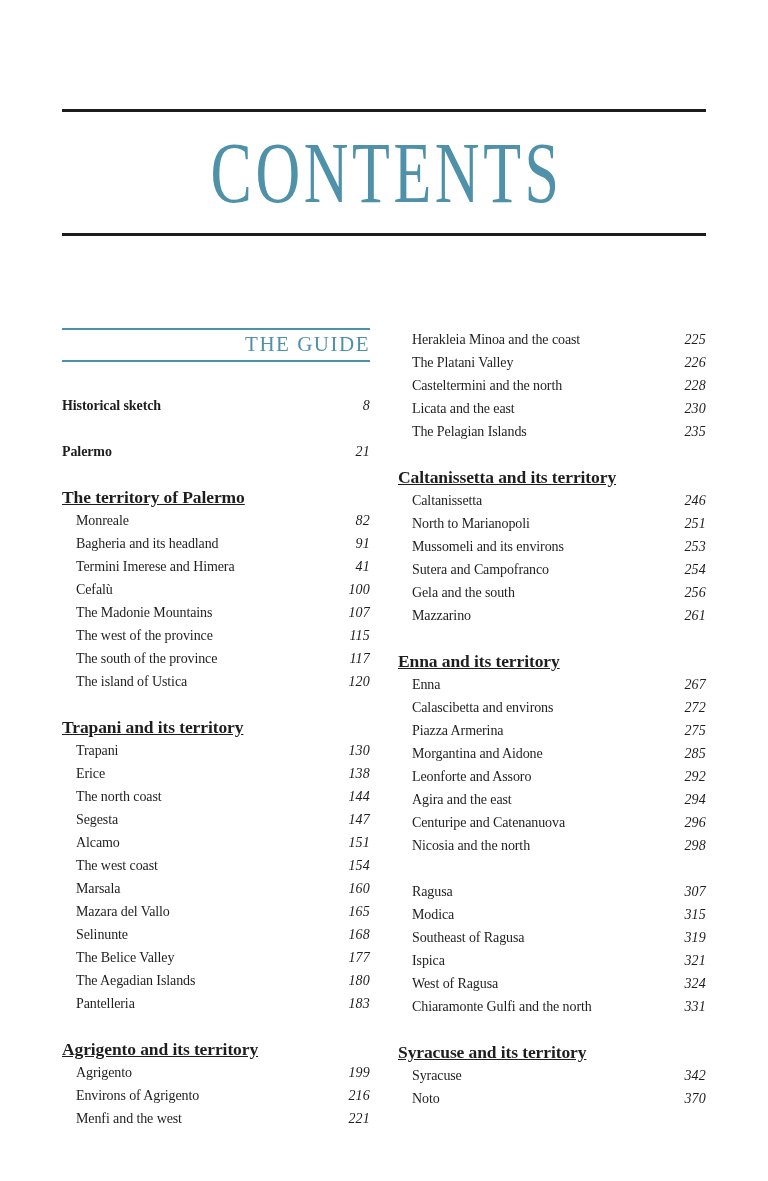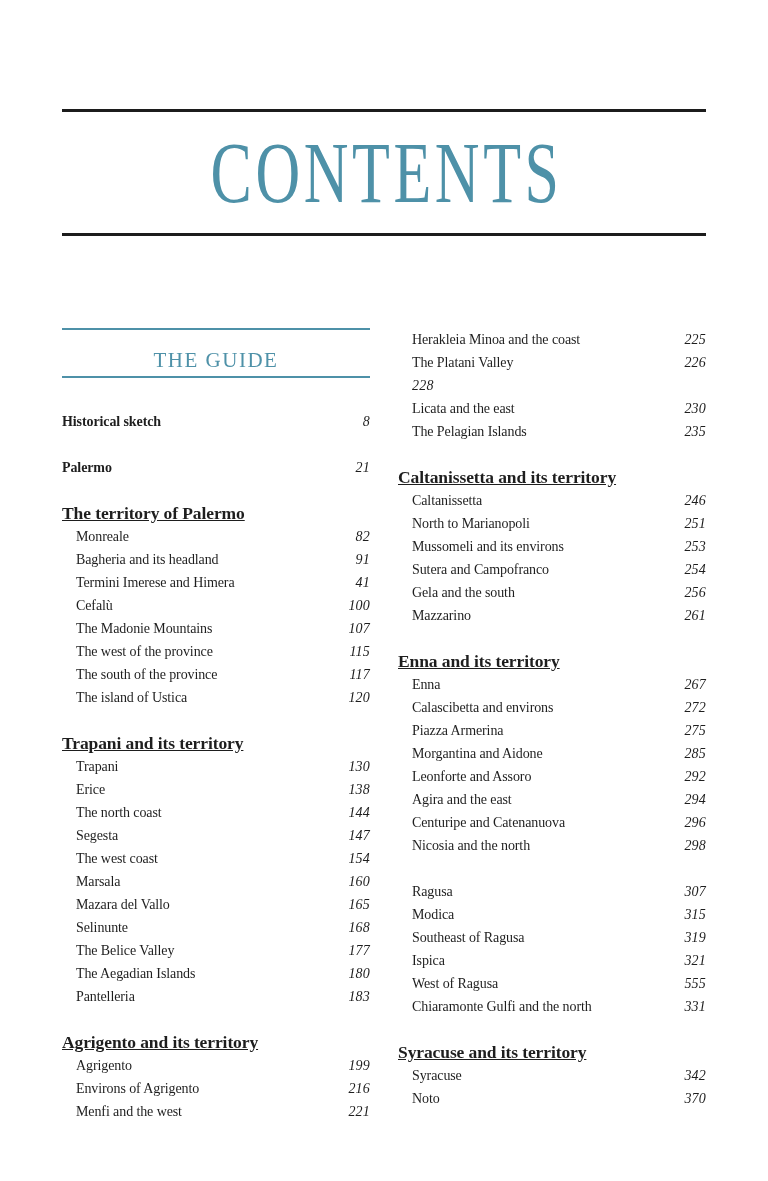--- a/index.html
+++ b/index.html
@@ -42,22 +42,22 @@
   }
   .col {
     display:flex; flex-direction:column;
     width:308px; flex:0 0 308px;
   }
 
   
   .guide-box {
     border-top:2px solid var(--accent);
     border-bottom:2px solid var(--accent);
-    text-align:center;
-    padding:20px 0 5px;
+    text-align:right;
+    padding:4px 0 5px;
     margin-bottom:9px;
   }
   .guide-box .guide-label {
     color:var(--accent);
     font-size:21px;
     line-height:21px;
     letter-spacing:1.5px;
     white-space:nowrap;
   }
 
@@ -153,20 +153,24 @@
           </div>
           <div class="toc-row indent">
             <span class="label">The north coast</span>
             <span class="pagenum">144</span>
           </div>
           <div class="toc-row indent">
             <span class="label">Segesta</span>
             <span class="pagenum">147</span>
           </div>
           <div class="toc-row indent">
+            <span class="label">Alcamo</span>
+            <span class="pagenum">151</span>
+          </div>
+          <div class="toc-row indent">
             <span class="label">The west coast</span>
             <span class="pagenum">154</span>
           </div>
           <div class="toc-row indent">
             <span class="label">Marsala</span>
             <span class="pagenum">160</span>
           </div>
           <div class="toc-row indent">
             <span class="label">Mazara del Vallo</span>
             <span class="pagenum">165</span>
@@ -208,20 +212,21 @@
         <div class="section first">
           <div class="toc-row indent">
             <span class="label">Herakleia Minoa and the coast</span>
             <span class="pagenum">225</span>
           </div>
           <div class="toc-row indent">
             <span class="label">The Platani Valley</span>
             <span class="pagenum">226</span>
           </div>
           <div class="toc-row indent">
+            <span class="label">Casteltermini and the north</span>
             <span class="pagenum">228</span>
           </div>
           <div class="toc-row indent">
             <span class="label">Licata and the east</span>
             <span class="pagenum">230</span>
           </div>
           <div class="toc-row indent">
             <span class="label">The Pelagian Islands</span>
             <span class="pagenum">235</span>
           </div>
@@ -300,21 +305,21 @@
           <div class="toc-row indent">
             <span class="label">Southeast of Ragusa</span>
             <span class="pagenum">319</span>
           </div>
           <div class="toc-row indent">
             <span class="label">Ispica</span>
             <span class="pagenum">321</span>
           </div>
           <div class="toc-row indent">
             <span class="label">West of Ragusa</span>
-            <span class="pagenum">555</span>
+            <span class="pagenum">324</span>
           </div>
           <div class="toc-row indent">
             <span class="label">Chiaramonte Gulfi and the north</span>
             <span class="pagenum">331</span>
           </div>
         </div>
         <div class="section">
           <div class="section-heading">Syracuse and its territory</div>
           <div class="toc-row indent">
             <span class="label">Syracuse</span>

